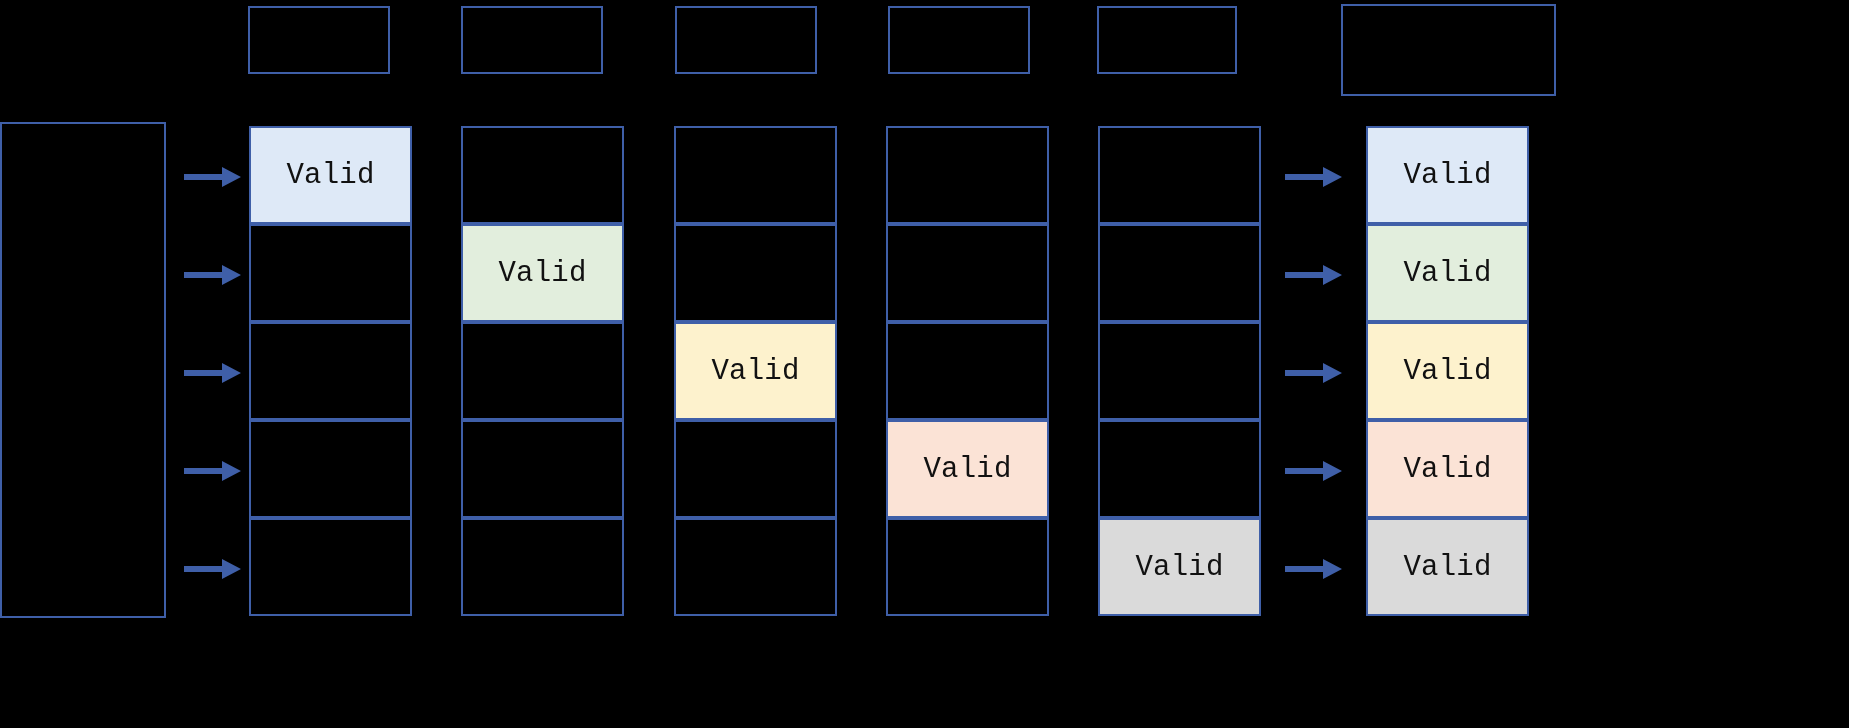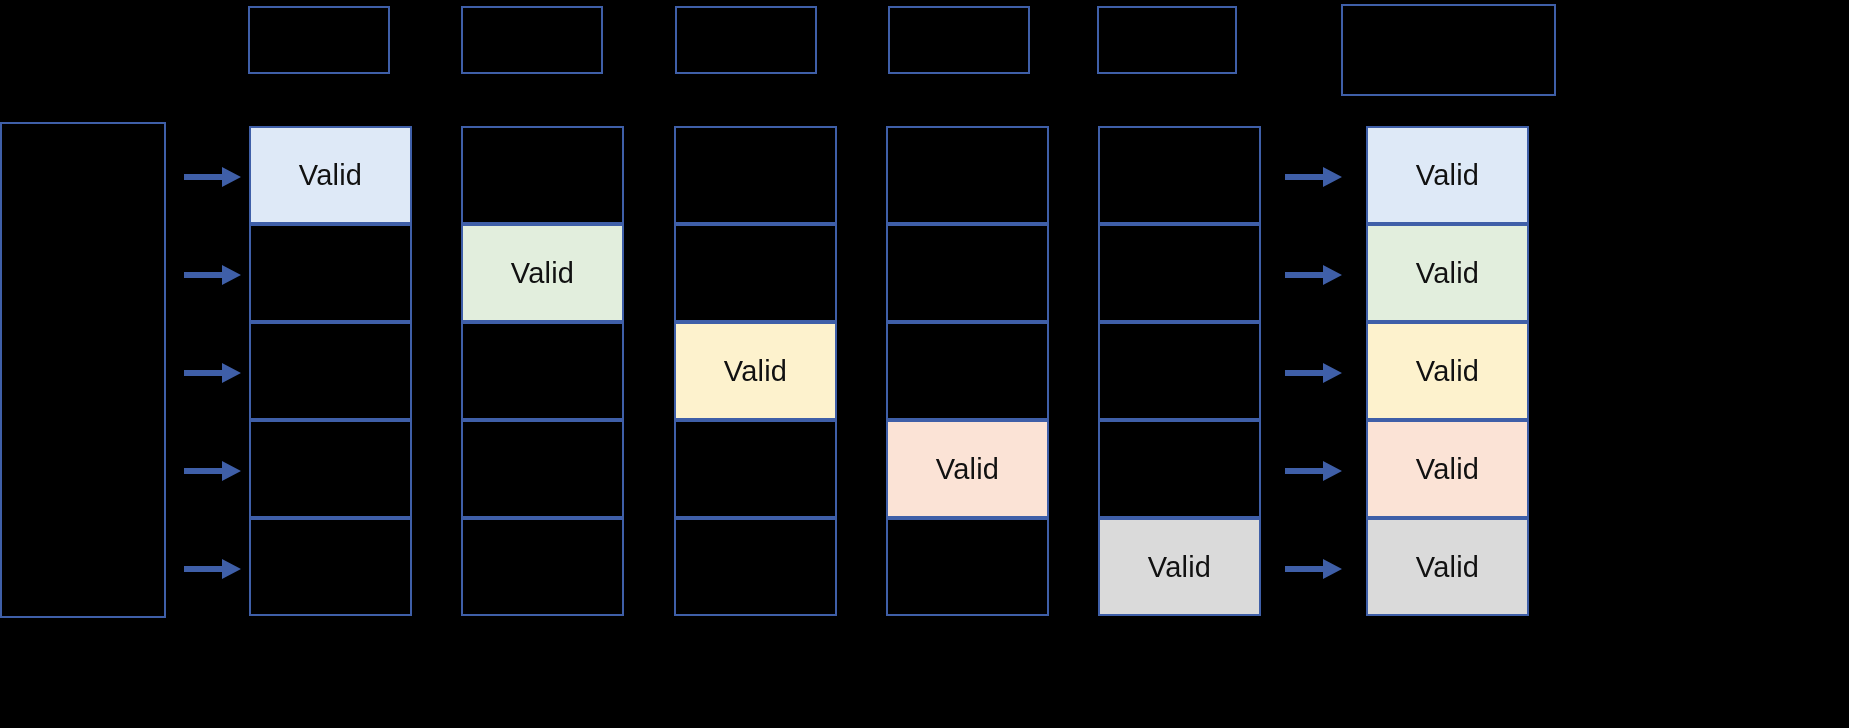--- a/index.html
+++ b/index.html
@@ -6,21 +6,21 @@
     margin: 0;
     padding: 0;
     background: #000000;
   }
   #stage {
     position: relative;
     width: 1849px;
     height: 728px;
     background: #000000;
     overflow: hidden;
-    font-family: Liberation Sans, sans-serif;
+    font-family: Liberation Mono, monospace;
   }
 
   
   .header-box {
     position: absolute;
     box-sizing: border-box;
     border: 2px solid #3f5fa8;
     background: #000000;
   }
 

